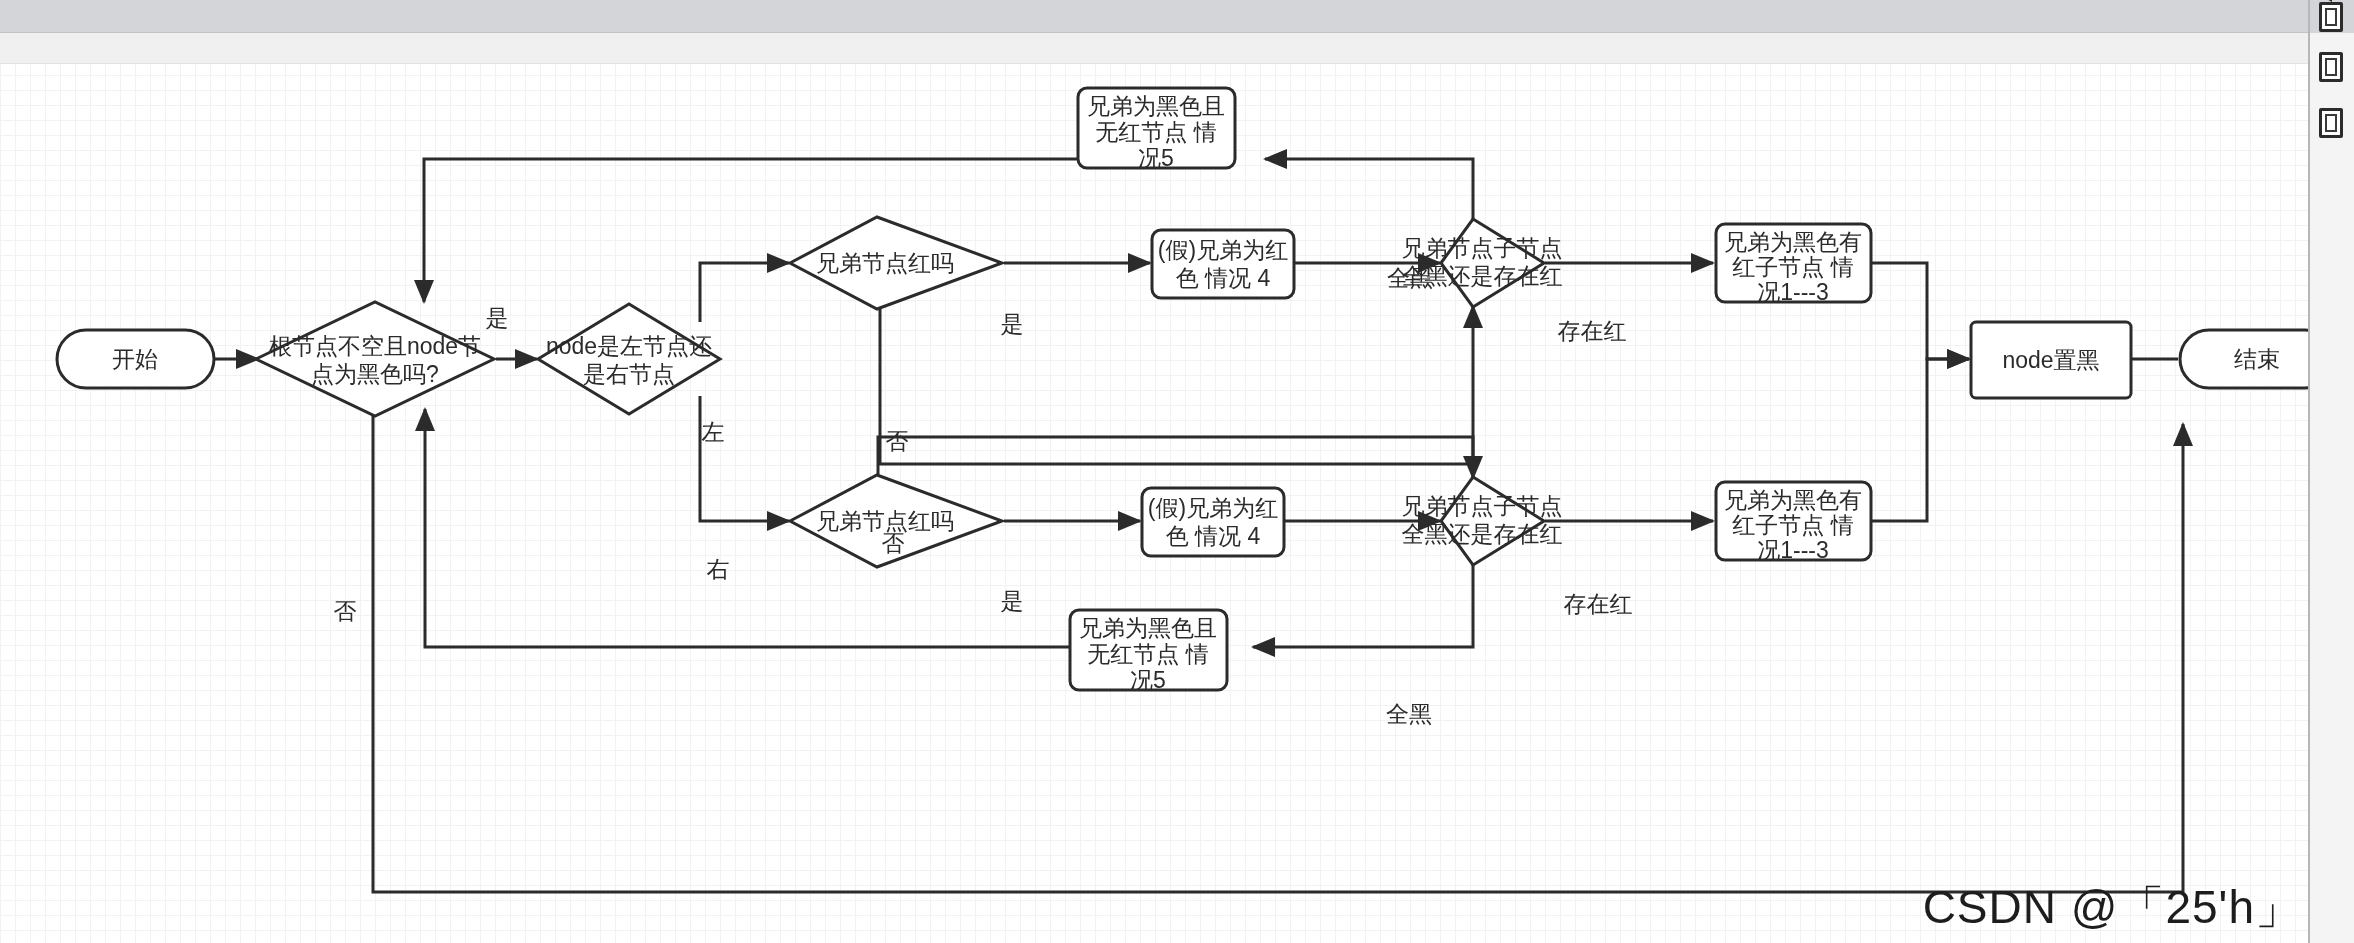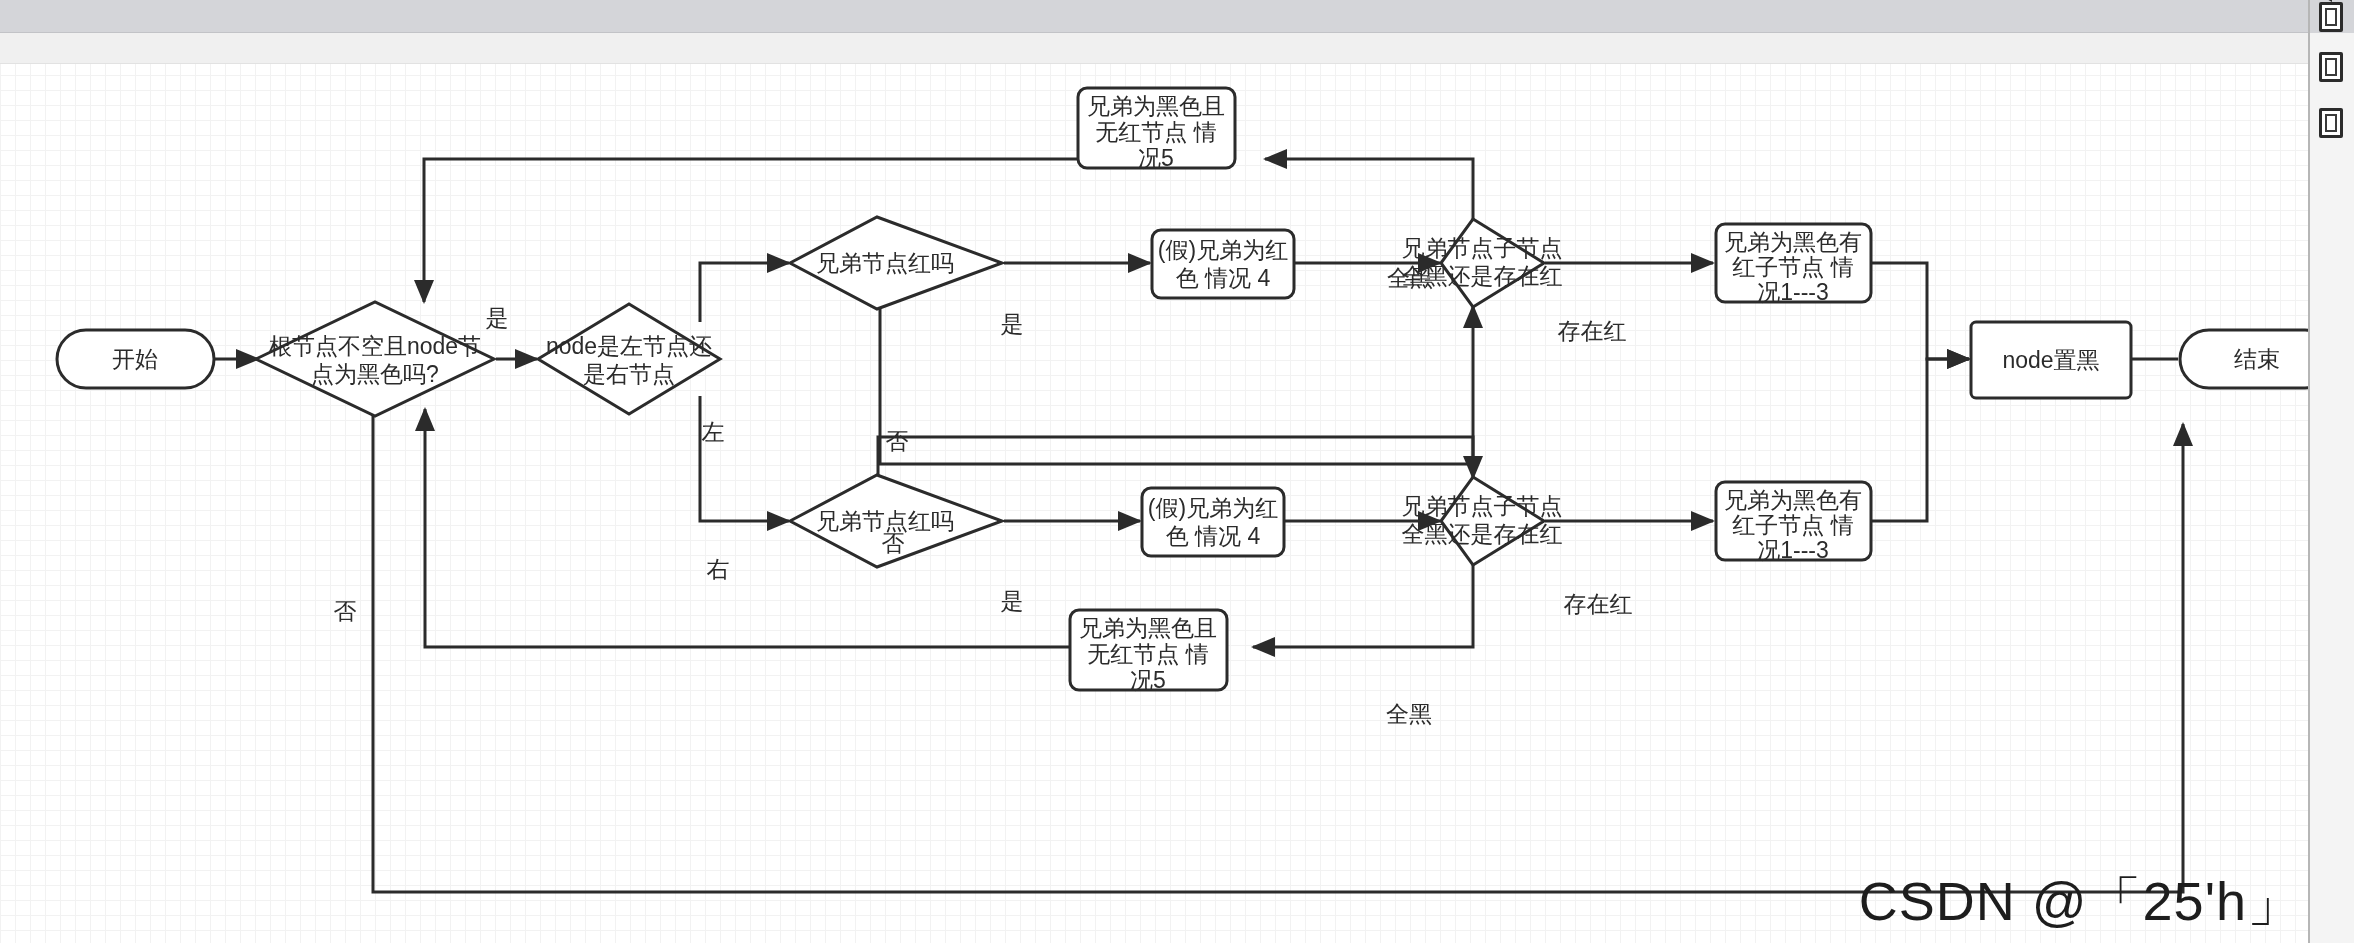--- a/index.html
+++ b/index.html
@@ -102,21 +102,21 @@
     fill: #2b2b2b;
   }
   .shape { fill: #ffffff; stroke: #2b2b2b; stroke-width: 3; }
   .edge  { fill: none; stroke: #2b2b2b; stroke-width: 3; }
   .nodetext { font-size: 23px; text-anchor: middle; }
   .edgelabel { font-size: 23px; text-anchor: middle; }
   #watermark {
     position: absolute;
     right: 52px;
     bottom: 4px;
-    font-size: 54px;
+    font-size: 46px;
     color: #1d1d1d;
     font-family: "Liberation Sans", "DejaVu Sans", sans-serif;
     letter-spacing: 1px;
     white-space: nowrap;
     z-index: 6;
   }
 </style>
 </head>
 <body>
 

